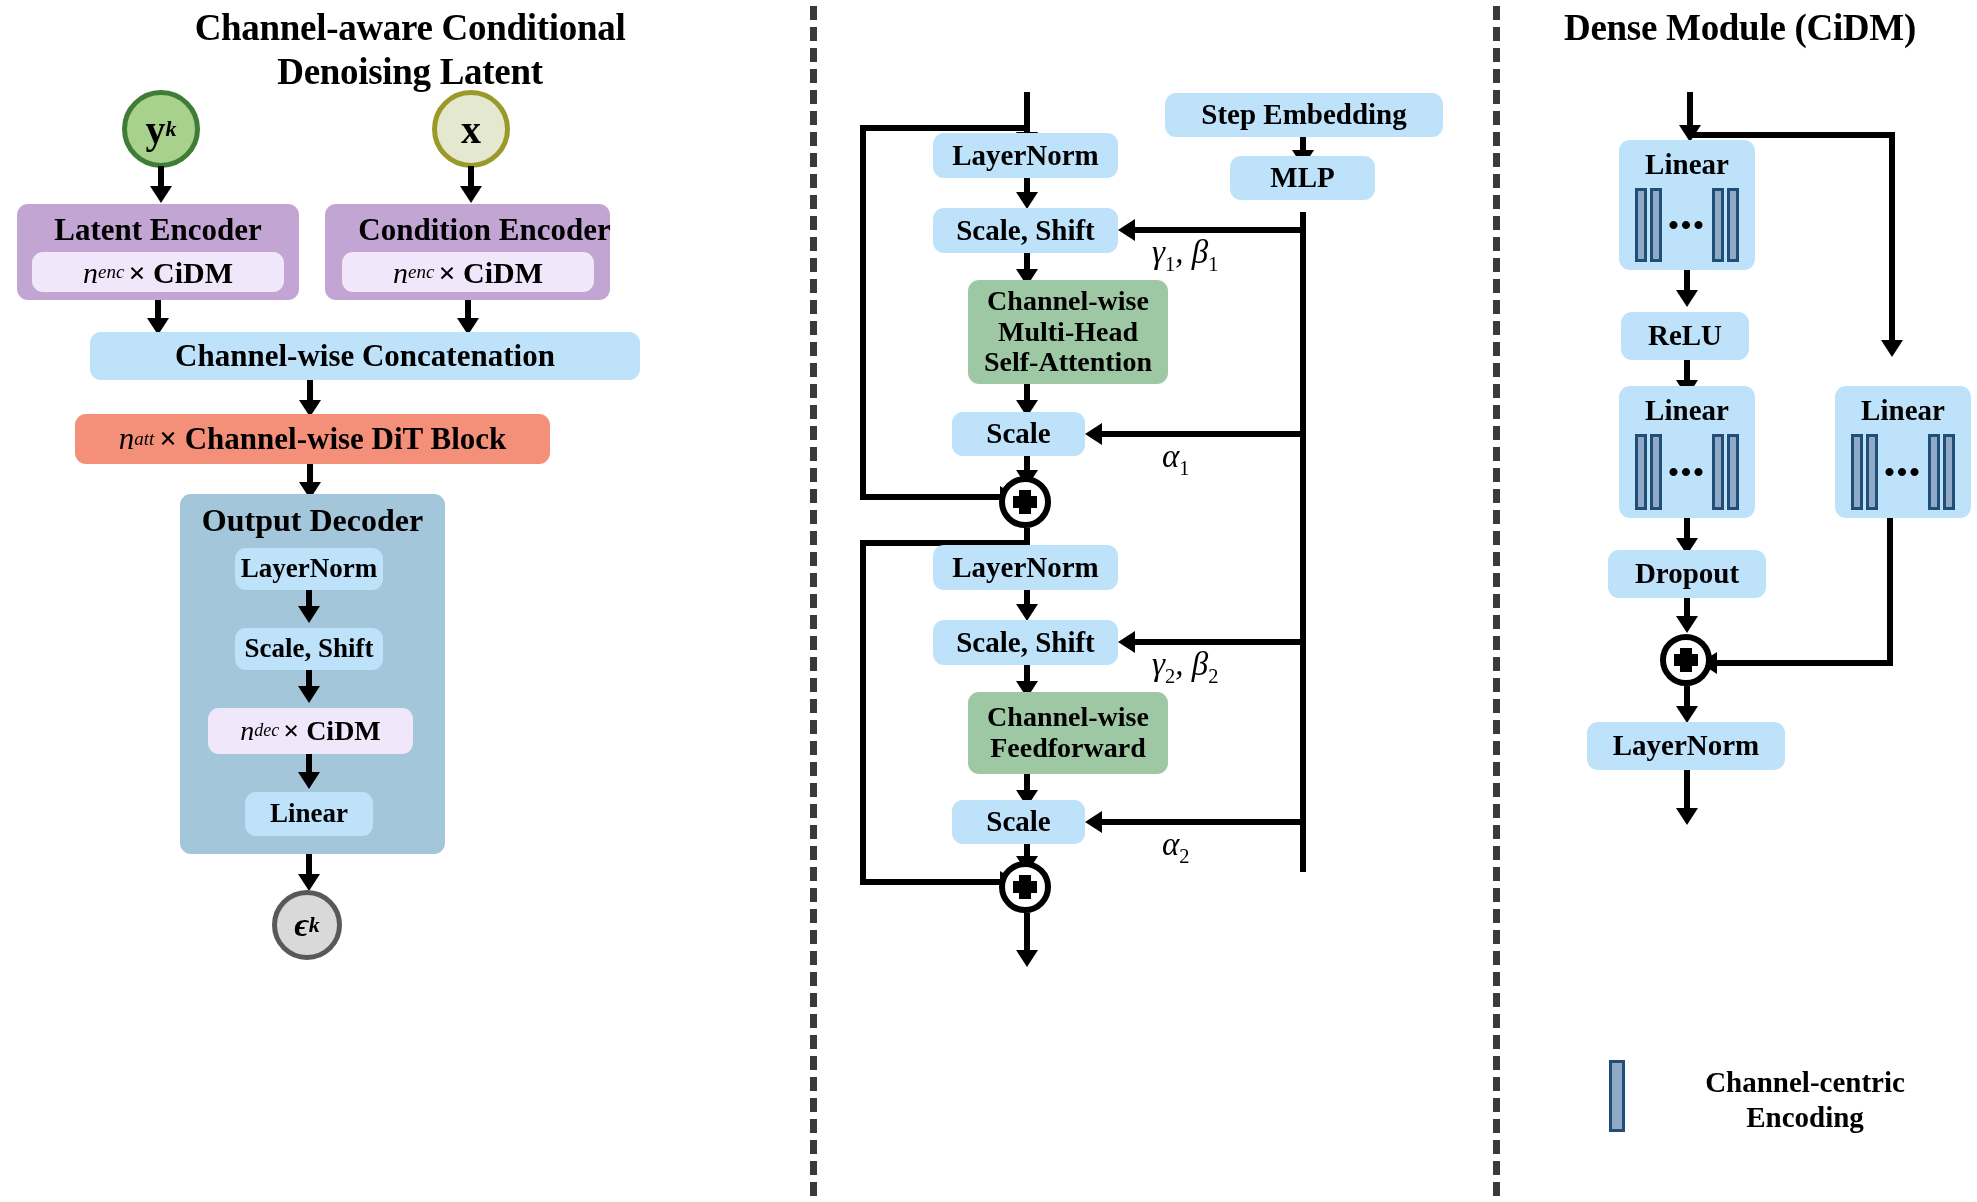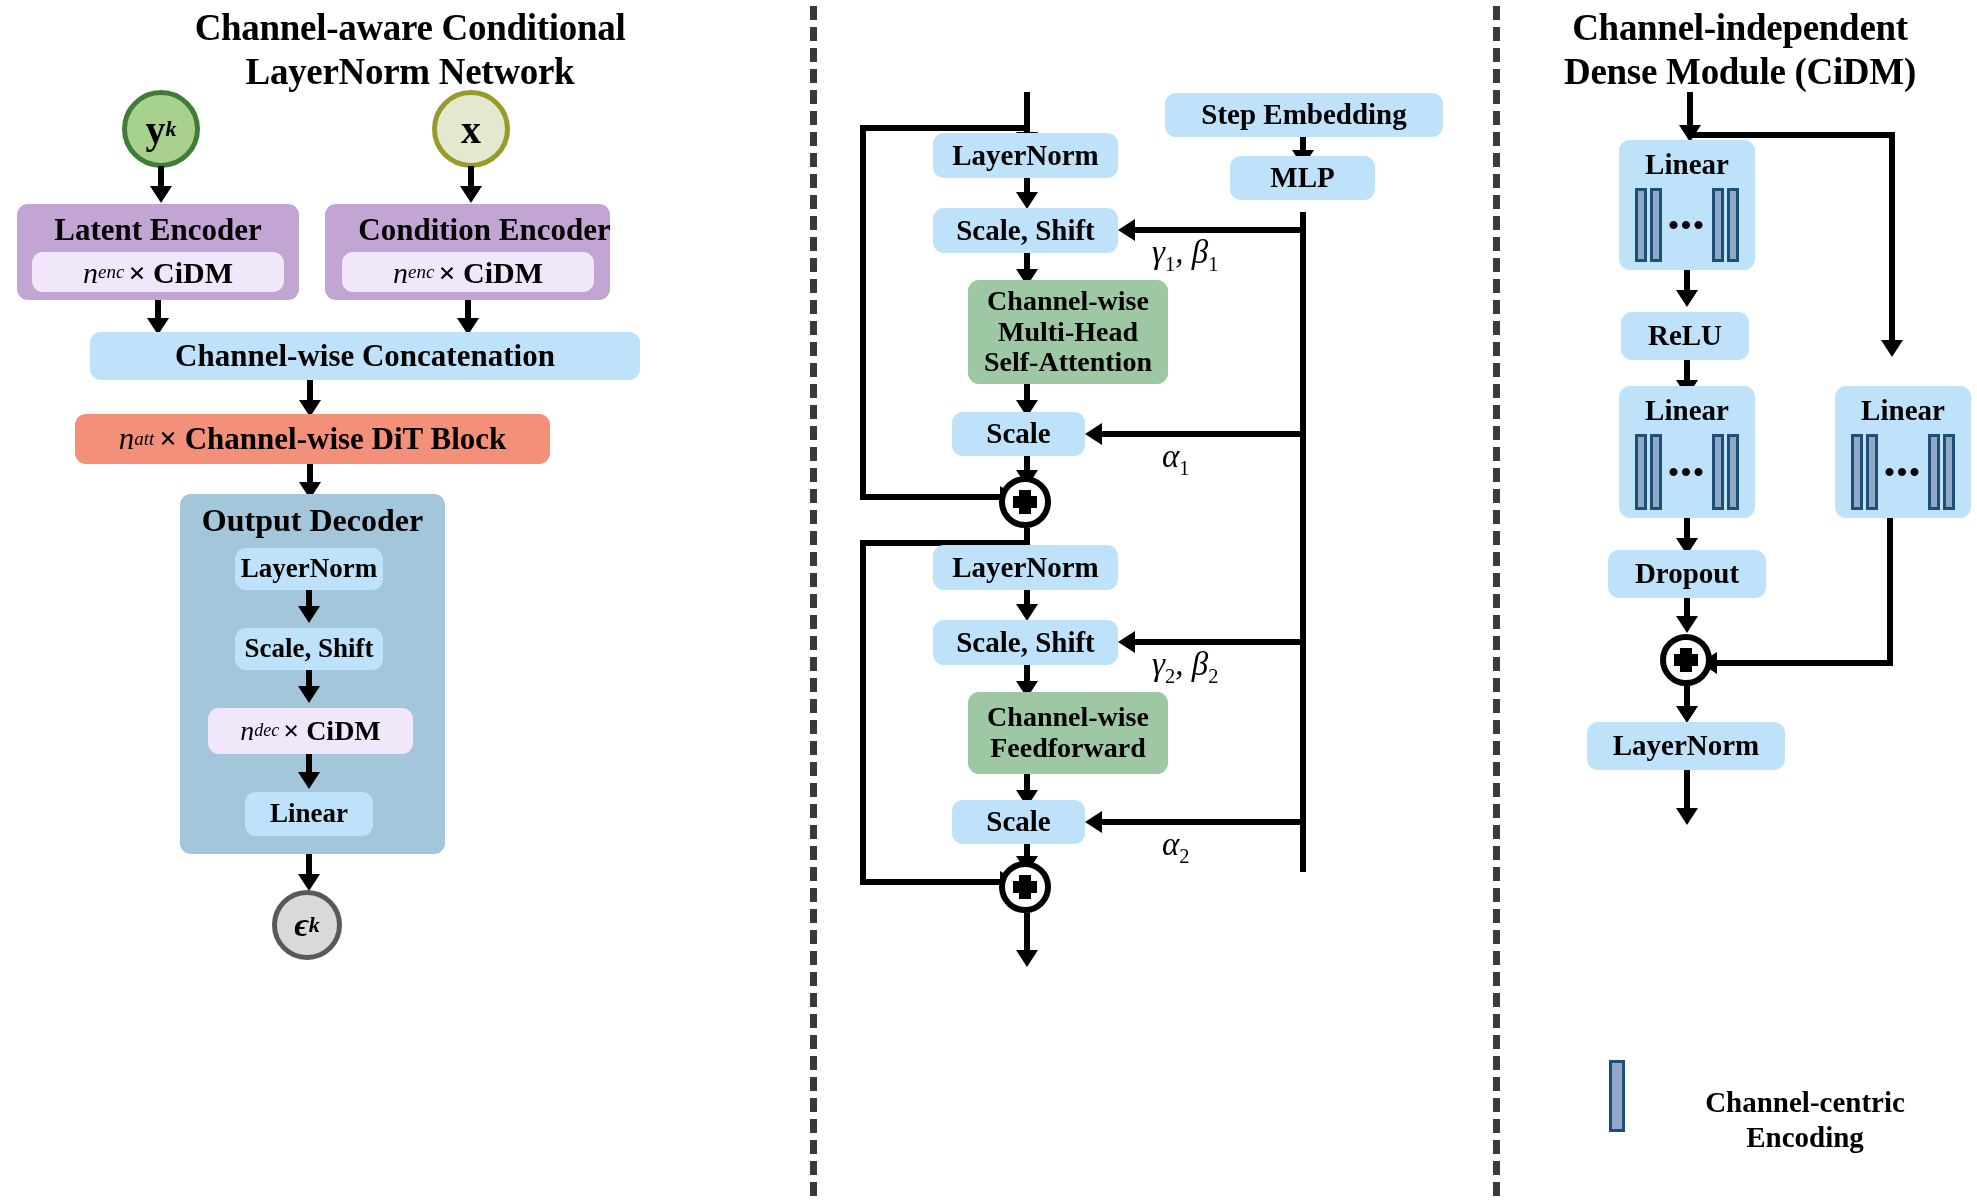--- a/index.html
+++ b/index.html
@@ -74,33 +74,33 @@
   .mathn{font-style:italic;font-family:"Liberation Serif", serif;font-weight:normal;}
 
   
   .bars{position:absolute;display:flex;align-items:center;justify-content:center;}
   .bar{background:#8fa9c6;border:3px solid #1f4e79;box-sizing:border-box;}
   .dots{font-weight:bold;color:#000;letter-spacing:2px;line-height:.4;}
 
   .legend-bar{position:absolute;background:#8fa9c6;border:3px solid #1f4e79;
     box-sizing:border-box;}
   .legend-text{position:absolute;text-align:center;font-weight:bold;
-    font-family:"Liberation Serif", serif;color:#000;line-height:1.2;margin-top:20px;}
+    font-family:"Liberation Serif", serif;color:#000;line-height:1.2;}
 </style>
 </head>
 <body>
 
 <div id="root">
 
   <div class="divider" style="left:810px;top:6px;height:1190px;"></div>
   <div class="divider" style="left:1493px;top:6px;height:1190px;"></div>
 
   <div class="panel-title" style="left:30px;top:6px;width:760px;">
     <div>Channel-aware Conditional</div>
-    <div>LayerNorm Network</div>
+    <div>Denoising Latent</div>
   </div>
 
   <div class="node" style="left:122px;top:90px;width:78px;height:78px;background:#a9d18e;border:5px solid #3f7d36;font-size:40px;">
     <span>y</span>
       <sub style="font-size:22px;font-style:italic;">k</sub>
   </div>
 
   <div class="node" style="left:432px;top:90px;width:78px;height:78px;background:#e4e8cf;border:5px solid #9a9a2a;font-size:40px;">
     <span>x</span>
   </div>
@@ -288,21 +288,20 @@
 
   <div class="ln-v" style="left:1024px;top:844px;height:22px;"></div>
   <div class="arrow-d" style="left:1016px;top:856px;"></div>
 
   <div class="plus" style="left:999px;top:861px;width:52px;height:52px;"></div>
 
   <div class="ln-v" style="left:1024px;top:913px;height:46px;"></div>
   <div class="arrow-d" style="left:1016px;top:950px;"></div>
 
   <div class="panel-title" style="left:1510px;top:6px;width:460px;">
-    <div>Channel-independent</div>
     <div>Dense Module (CiDM)</div>
   </div>
 
   <div class="ln-v" style="left:1687px;top:92px;height:40px;"></div>
   <div class="arrow-d" style="left:1679px;top:125px;"></div>
   <div class="ln-h" style="left:1687px;top:132px;width:208px;"></div>
   <div class="ln-v" style="left:1889px;top:132px;height:216px;"></div>
   <div class="arrow-d" style="left:1881px;top:340px;"></div>
 
   <div class="box blue" style="left:1619px;top:140px;width:136px;height:130px;"></div>

